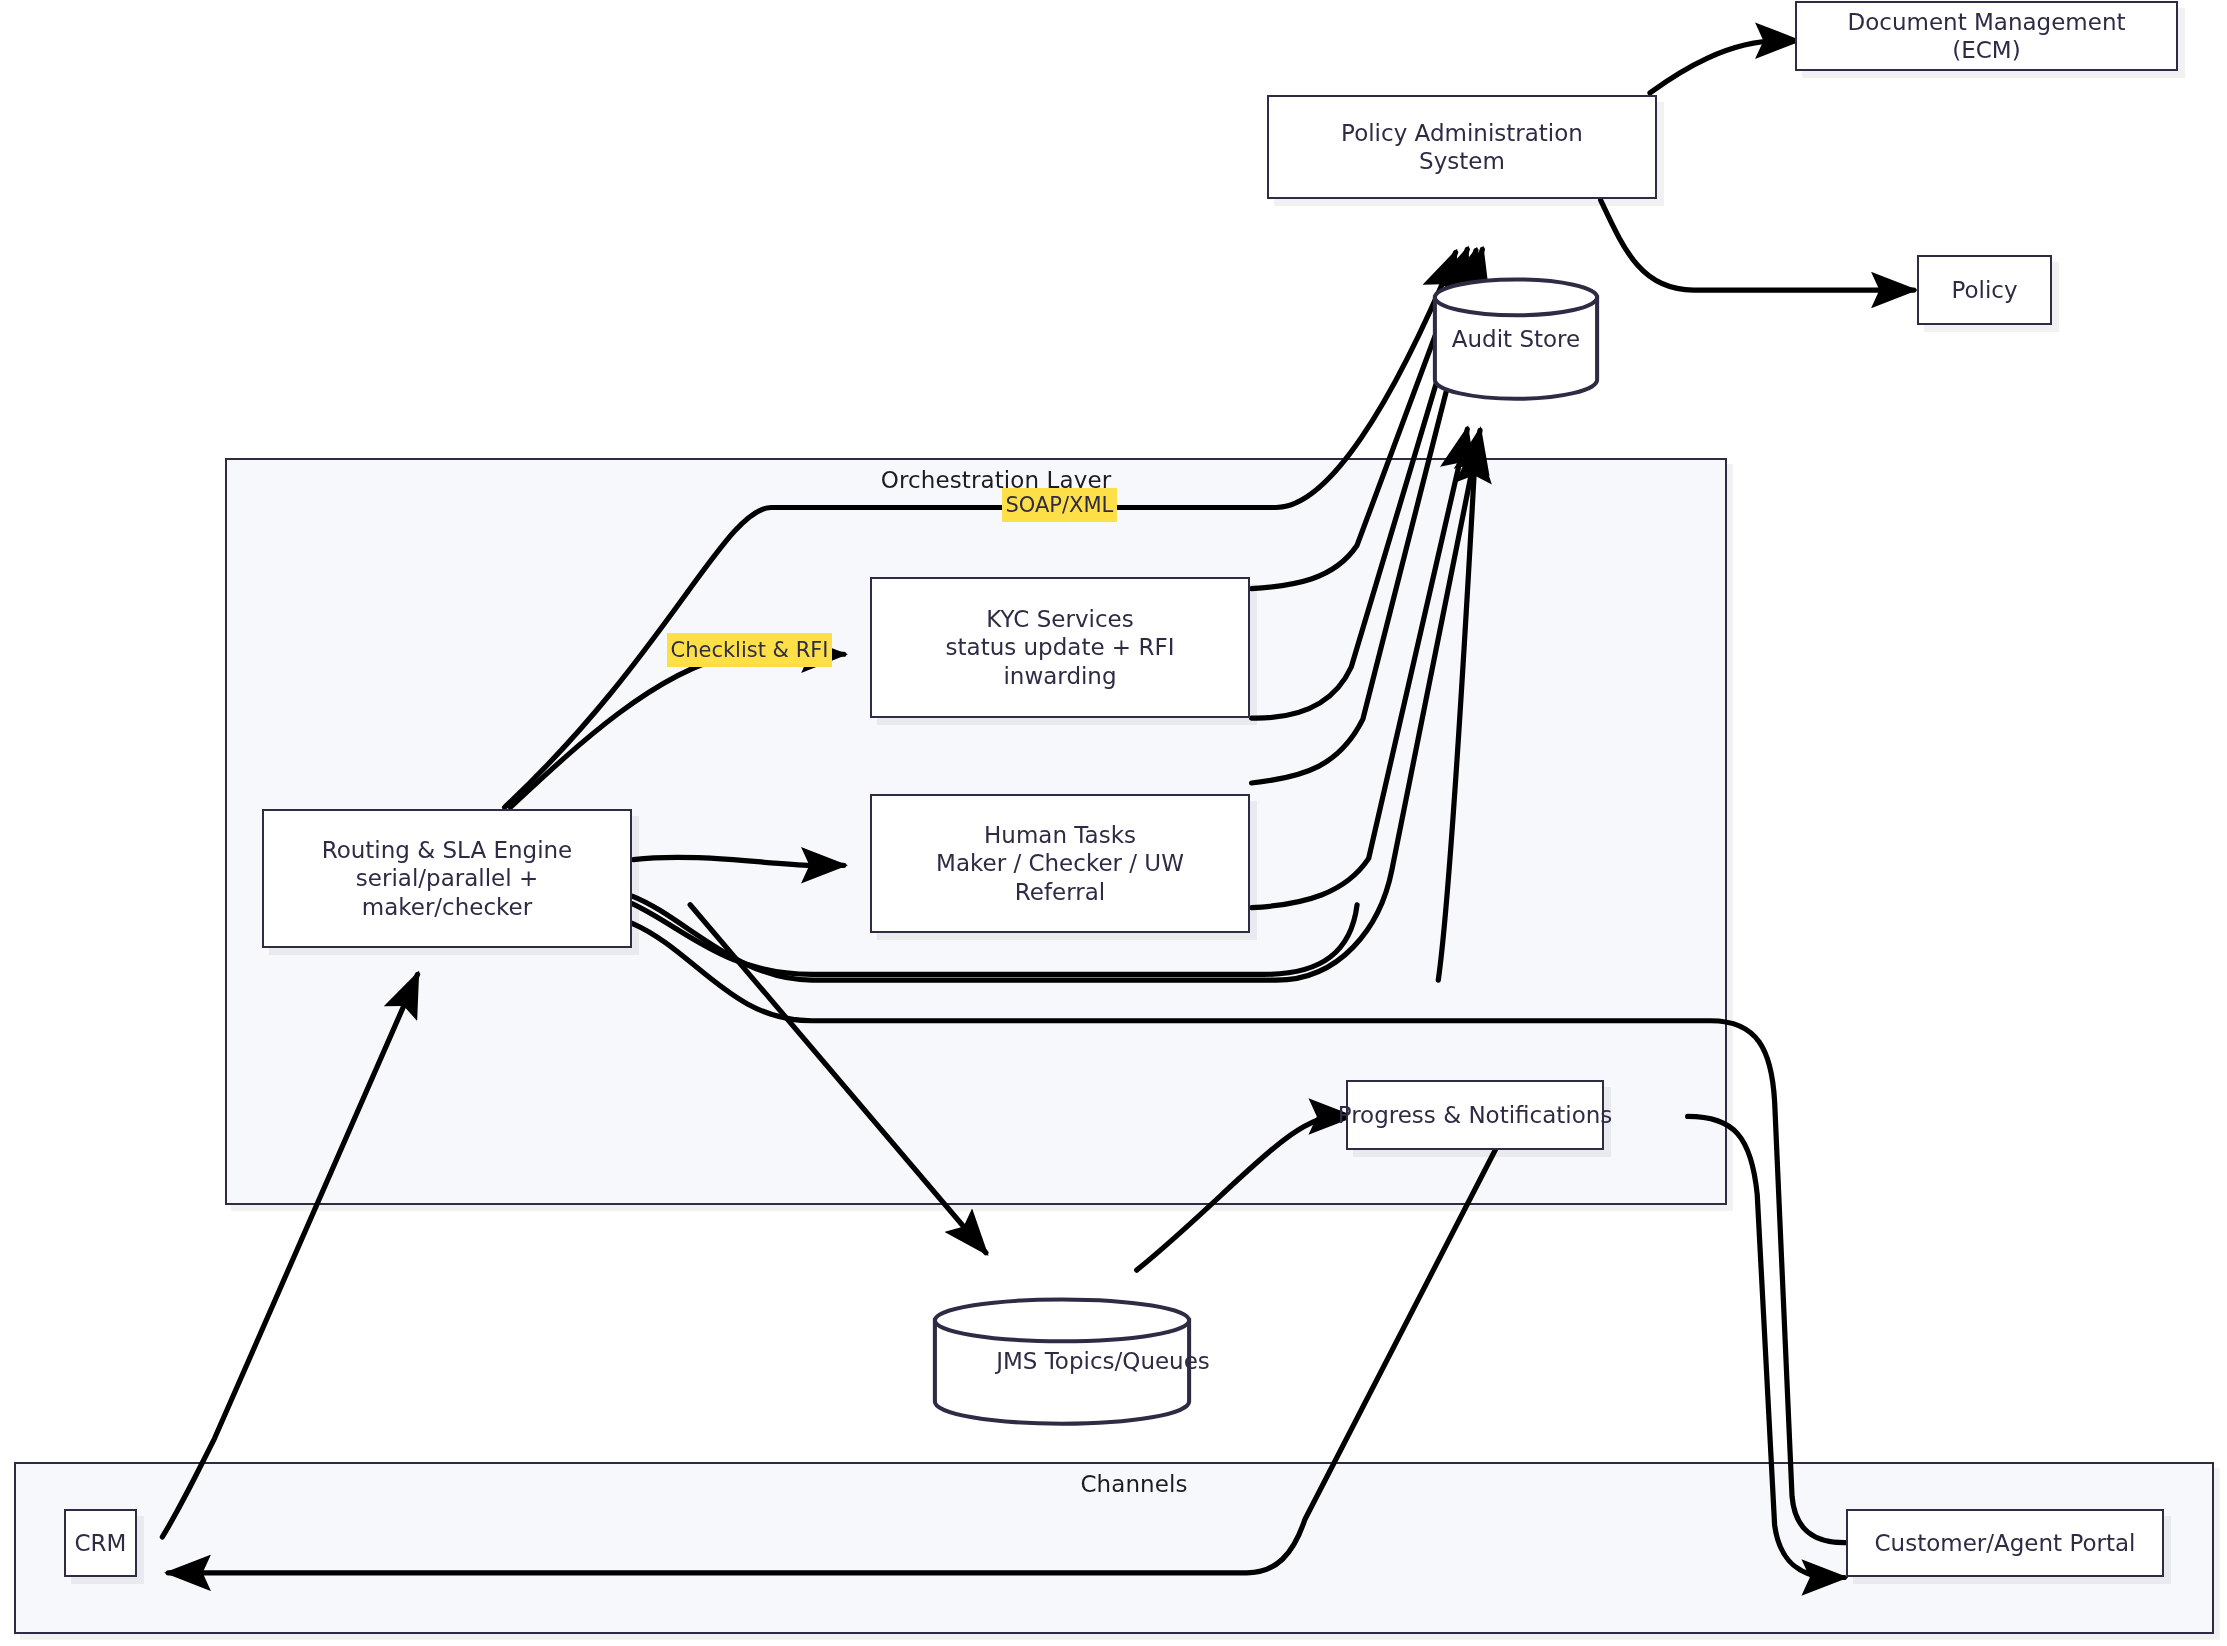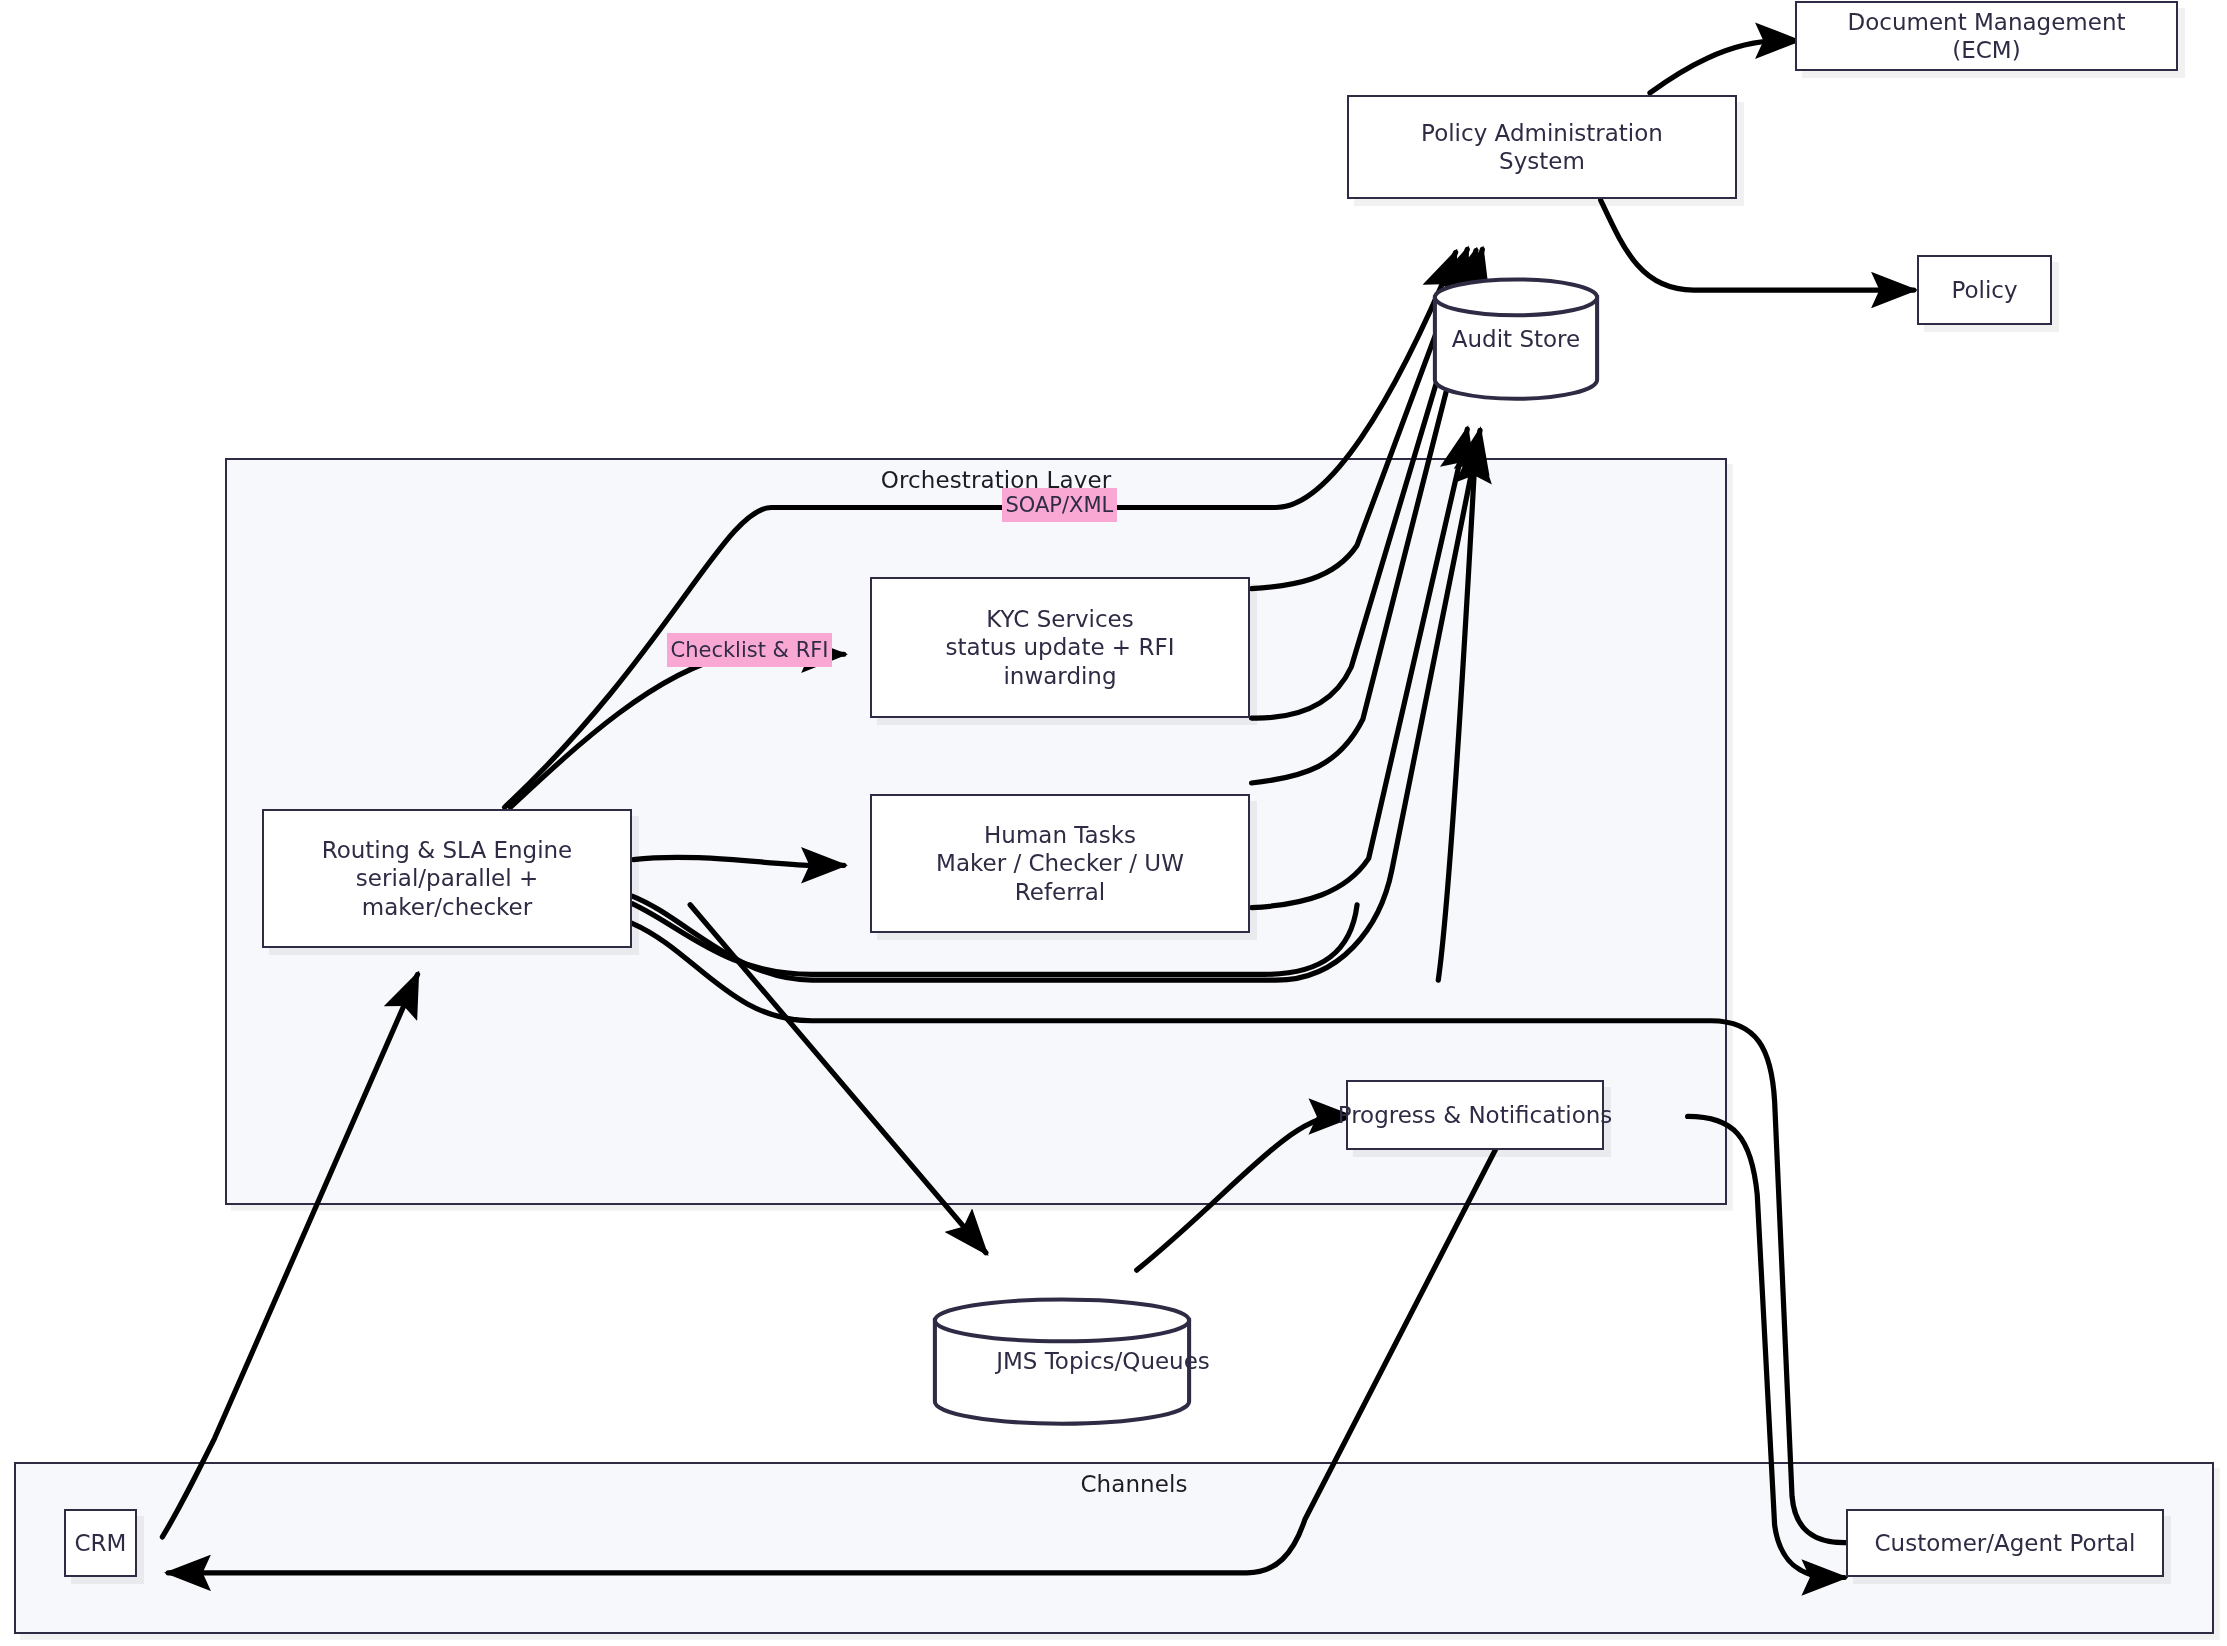--- a/index.html
+++ b/index.html
@@ -71,21 +71,21 @@
     position: relative;
     z-index: 2;
     color: #2f2b44;
     font-size: 23px;
     white-space: nowrap;
     text-align: center;
   }
   
   .edge-label {
     position: absolute;
-    background: #f9a8d4;
+    background: #fde047;
     color: #2f2b44;
     font-size: 21px;
     line-height: 1.25;
     padding: 3.5px 3.5px 4.6px 3.5px;
     white-space: nowrap;
   }
 </style>
 </head>
 <body>
 
@@ -142,21 +142,21 @@
 
       <path d="M280,2650 C310,2600 330,2560 370,2480 L720,1680" marker-end="url(#ah)"></path>
 
       <path d="M2480,1690 C2490,1620 2510,1400 2545,760" marker-end="url(#ah)"></path>
 
       <path d="M2158,1238 C2240,1240 2300,1215 2330,1150 L2545,432" marker-end="url(#ah)"></path>
 
     </g>
   </svg>
 
-  <div class="node" id="n-policy-admin" style="left:1347px; top:95px; width:390px; height:104px;text-align:right;">
+  <div class="node" id="n-policy-admin" style="left:1267px; top:95px; width:390px; height:104px;text-align:right;">
     <span class="ln">Policy Administration</span>
     <span class="ln">System</span>
   </div>
 
   <div class="node" id="n-document-management" style="left:1795px; top:1px; width:383px; height:70px;">
     <span class="ln">Document Management</span>
     <span class="ln">(ECM)</span>
   </div>
 
   <div class="node" id="n-finance" style="left:1917px; top:255px; width:135px; height:70px;">

